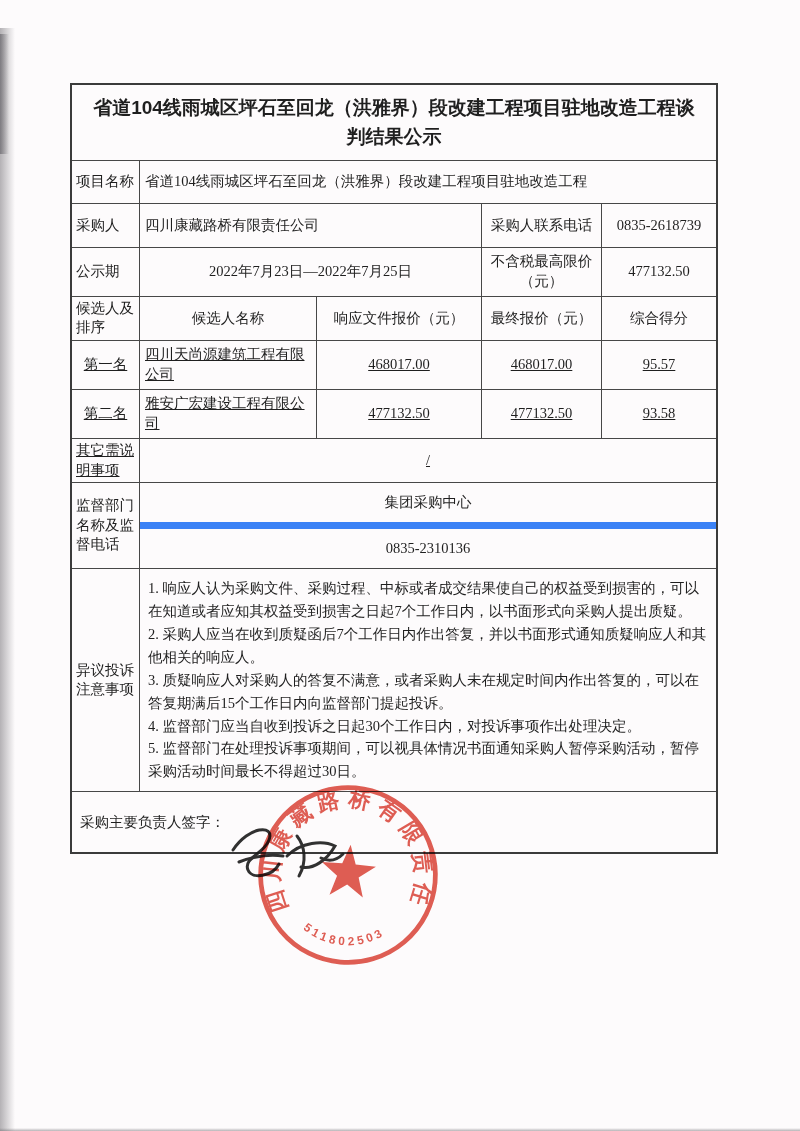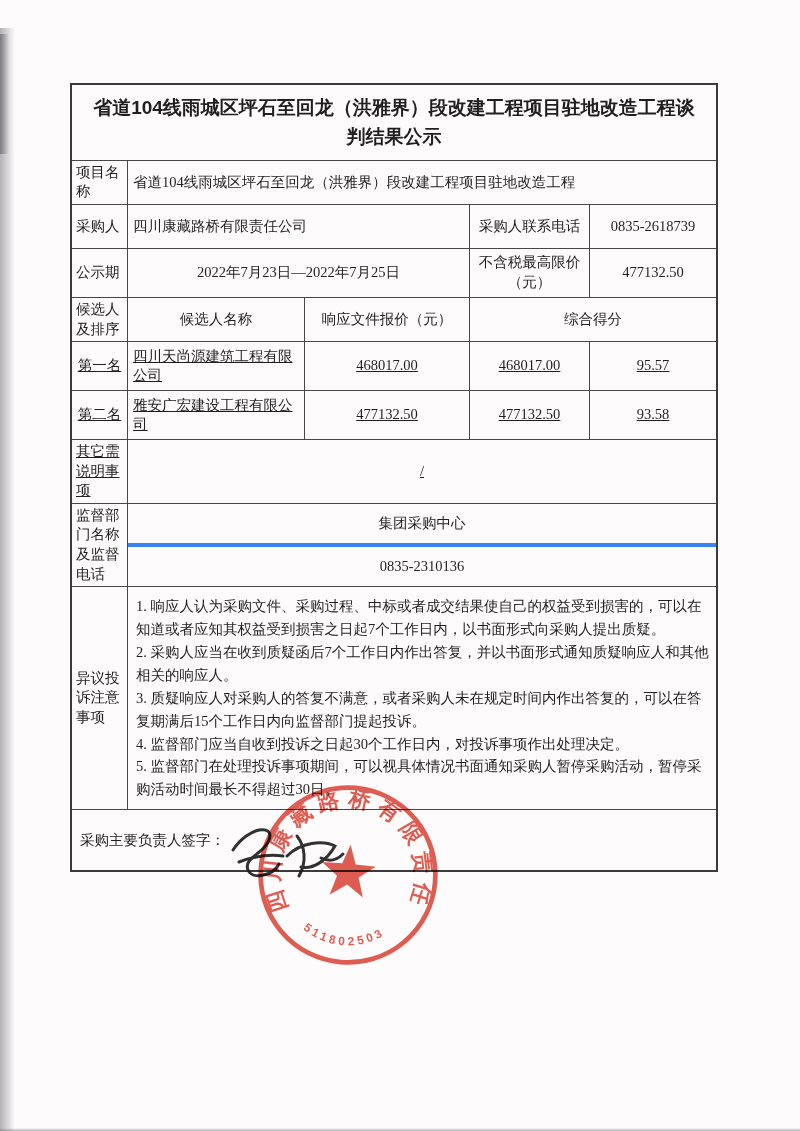--- a/index.html
+++ b/index.html
@@ -39,21 +39,21 @@
   .row{display:flex;border-bottom:1px solid #474747;align-items:stretch;}
   .row:last-child{border-bottom:none;}
   .cell{
     border-right:1px solid #474747;
     box-sizing:border-box;
     display:flex;align-items:center;
     padding:2px 5px;
     line-height:1.35;
   }
   .cell:last-child{border-right:none;}
-  .w1{width:56px;flex:0 0 auto;}
+  .w1{width:68px;flex:0 0 auto;}
   .w2{width:177px;flex:0 0 auto;}
   .w3{width:165px;flex:0 0 auto;}
   .w4{width:120px;flex:0 0 auto;}
   .w5{flex:1 1 auto;}
   .w23{width:342px;flex:0 0 auto;}
   .rest{flex:1 1 auto;}
   .center{justify-content:center;text-align:center;}
   .left{justify-content:flex-start;text-align:left;}
 
   .h-title{min-height:72px;}
@@ -68,21 +68,21 @@
     width:100%;display:flex;align-items:center;justify-content:center;
     padding:8px 16px;box-sizing:border-box;
     font-family:"Liberation Sans","DejaVu Sans",sans-serif;
     font-weight:bold;font-size:19px;line-height:1.55;text-align:center;
   }
   .label{padding-left:4px;padding-right:4px;}
 
   
   .sup-right{flex:1 1 auto;display:flex;flex-direction:column;padding:0;align-items:stretch;}
   .sup-sub{flex:1 1 50%;display:flex;align-items:center;justify-content:center;min-height:39px;}
-  .sup-sub:first-child{border-bottom:4px solid #3b82f6;}
+  .sup-sub:first-child{border-bottom:7px solid #3b82f6;}
 
   .objection-body{
     flex-direction:column;align-items:flex-start;justify-content:flex-start;
     padding:8px 7px 8px 8px;line-height:1.58;min-height:206px;
   }
   .objection-body div{width:100%;}
 
   .sign-cell{
     width:100%;display:flex;align-items:center;
     padding:4px 8px;box-sizing:border-box;min-height:60px;
@@ -133,20 +133,21 @@
       <div class="cell w1 left label">公示期</div>
       <div class="cell w23 center">2022年7月23日—2022年7月25日</div>
       <div class="cell w4 center">不含税最高限价（元）</div>
       <div class="cell w5 center">477132.50</div>
     </div>
 
     <div class="row h-std">
       <div class="cell w1 left label">候选人及排序</div>
       <div class="cell w2 center">候选人名称</div>
       <div class="cell w3 center">响应文件报价（元）</div>
+      <div class="cell w4 center">最终报价（元）</div>
       <div class="cell w5 center">综合得分</div>
     </div>
 
     <div class="row h-cand">
       <div class="cell w1 center">第一名</div>
       <div class="cell w2 left">四川天尚源建筑工程有限公司</div>
       <div class="cell w3 center">468017.00</div>
       <div class="cell w4 center">468017.00</div>
       <div class="cell w5 center">95.57</div>
     </div>

